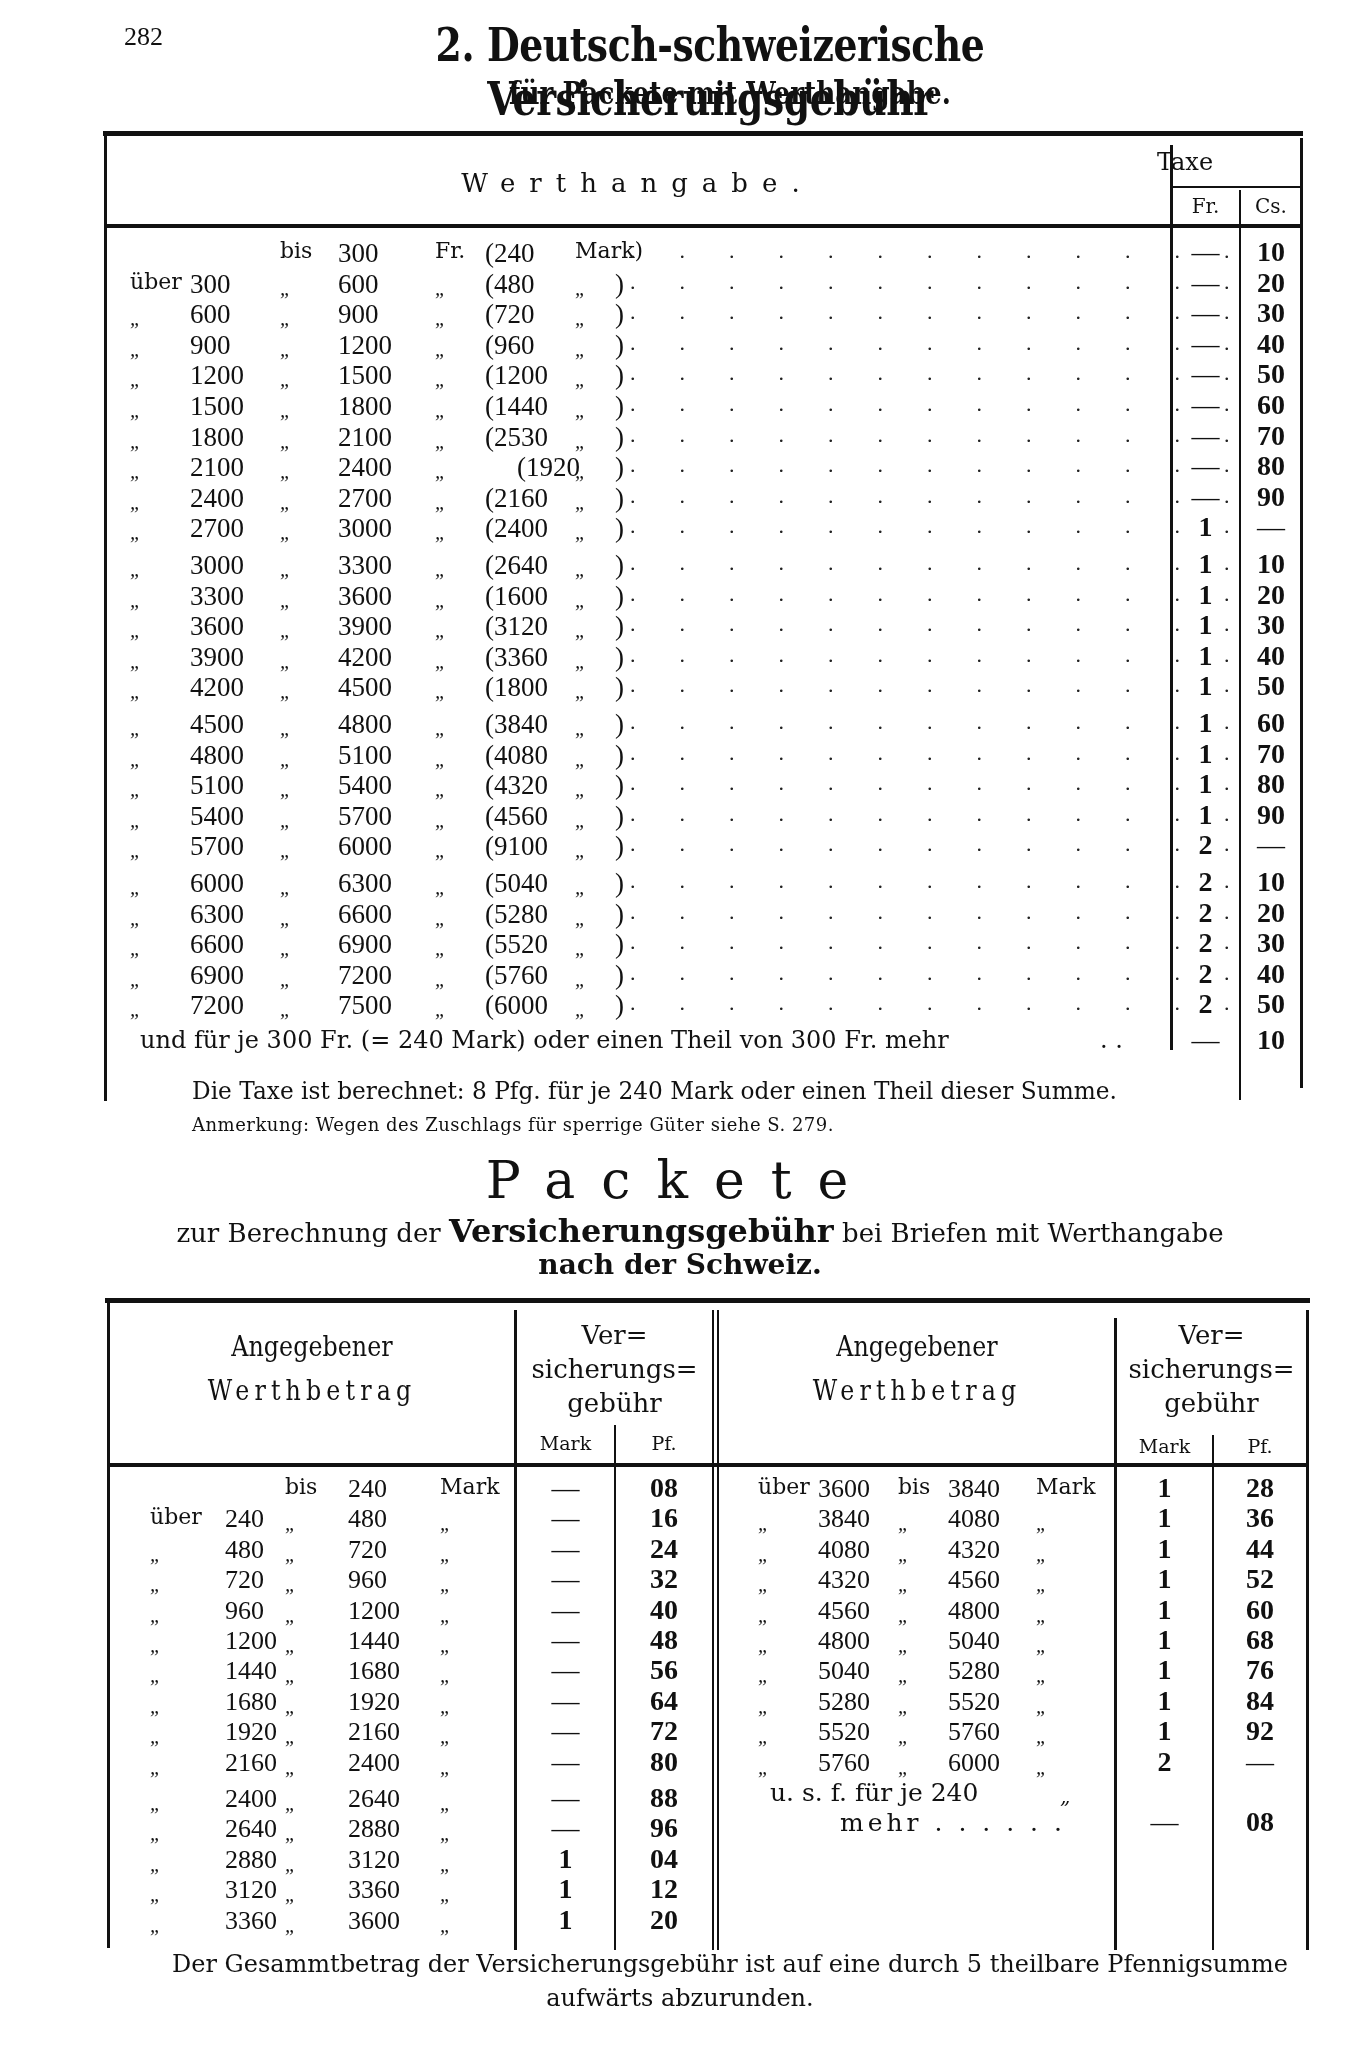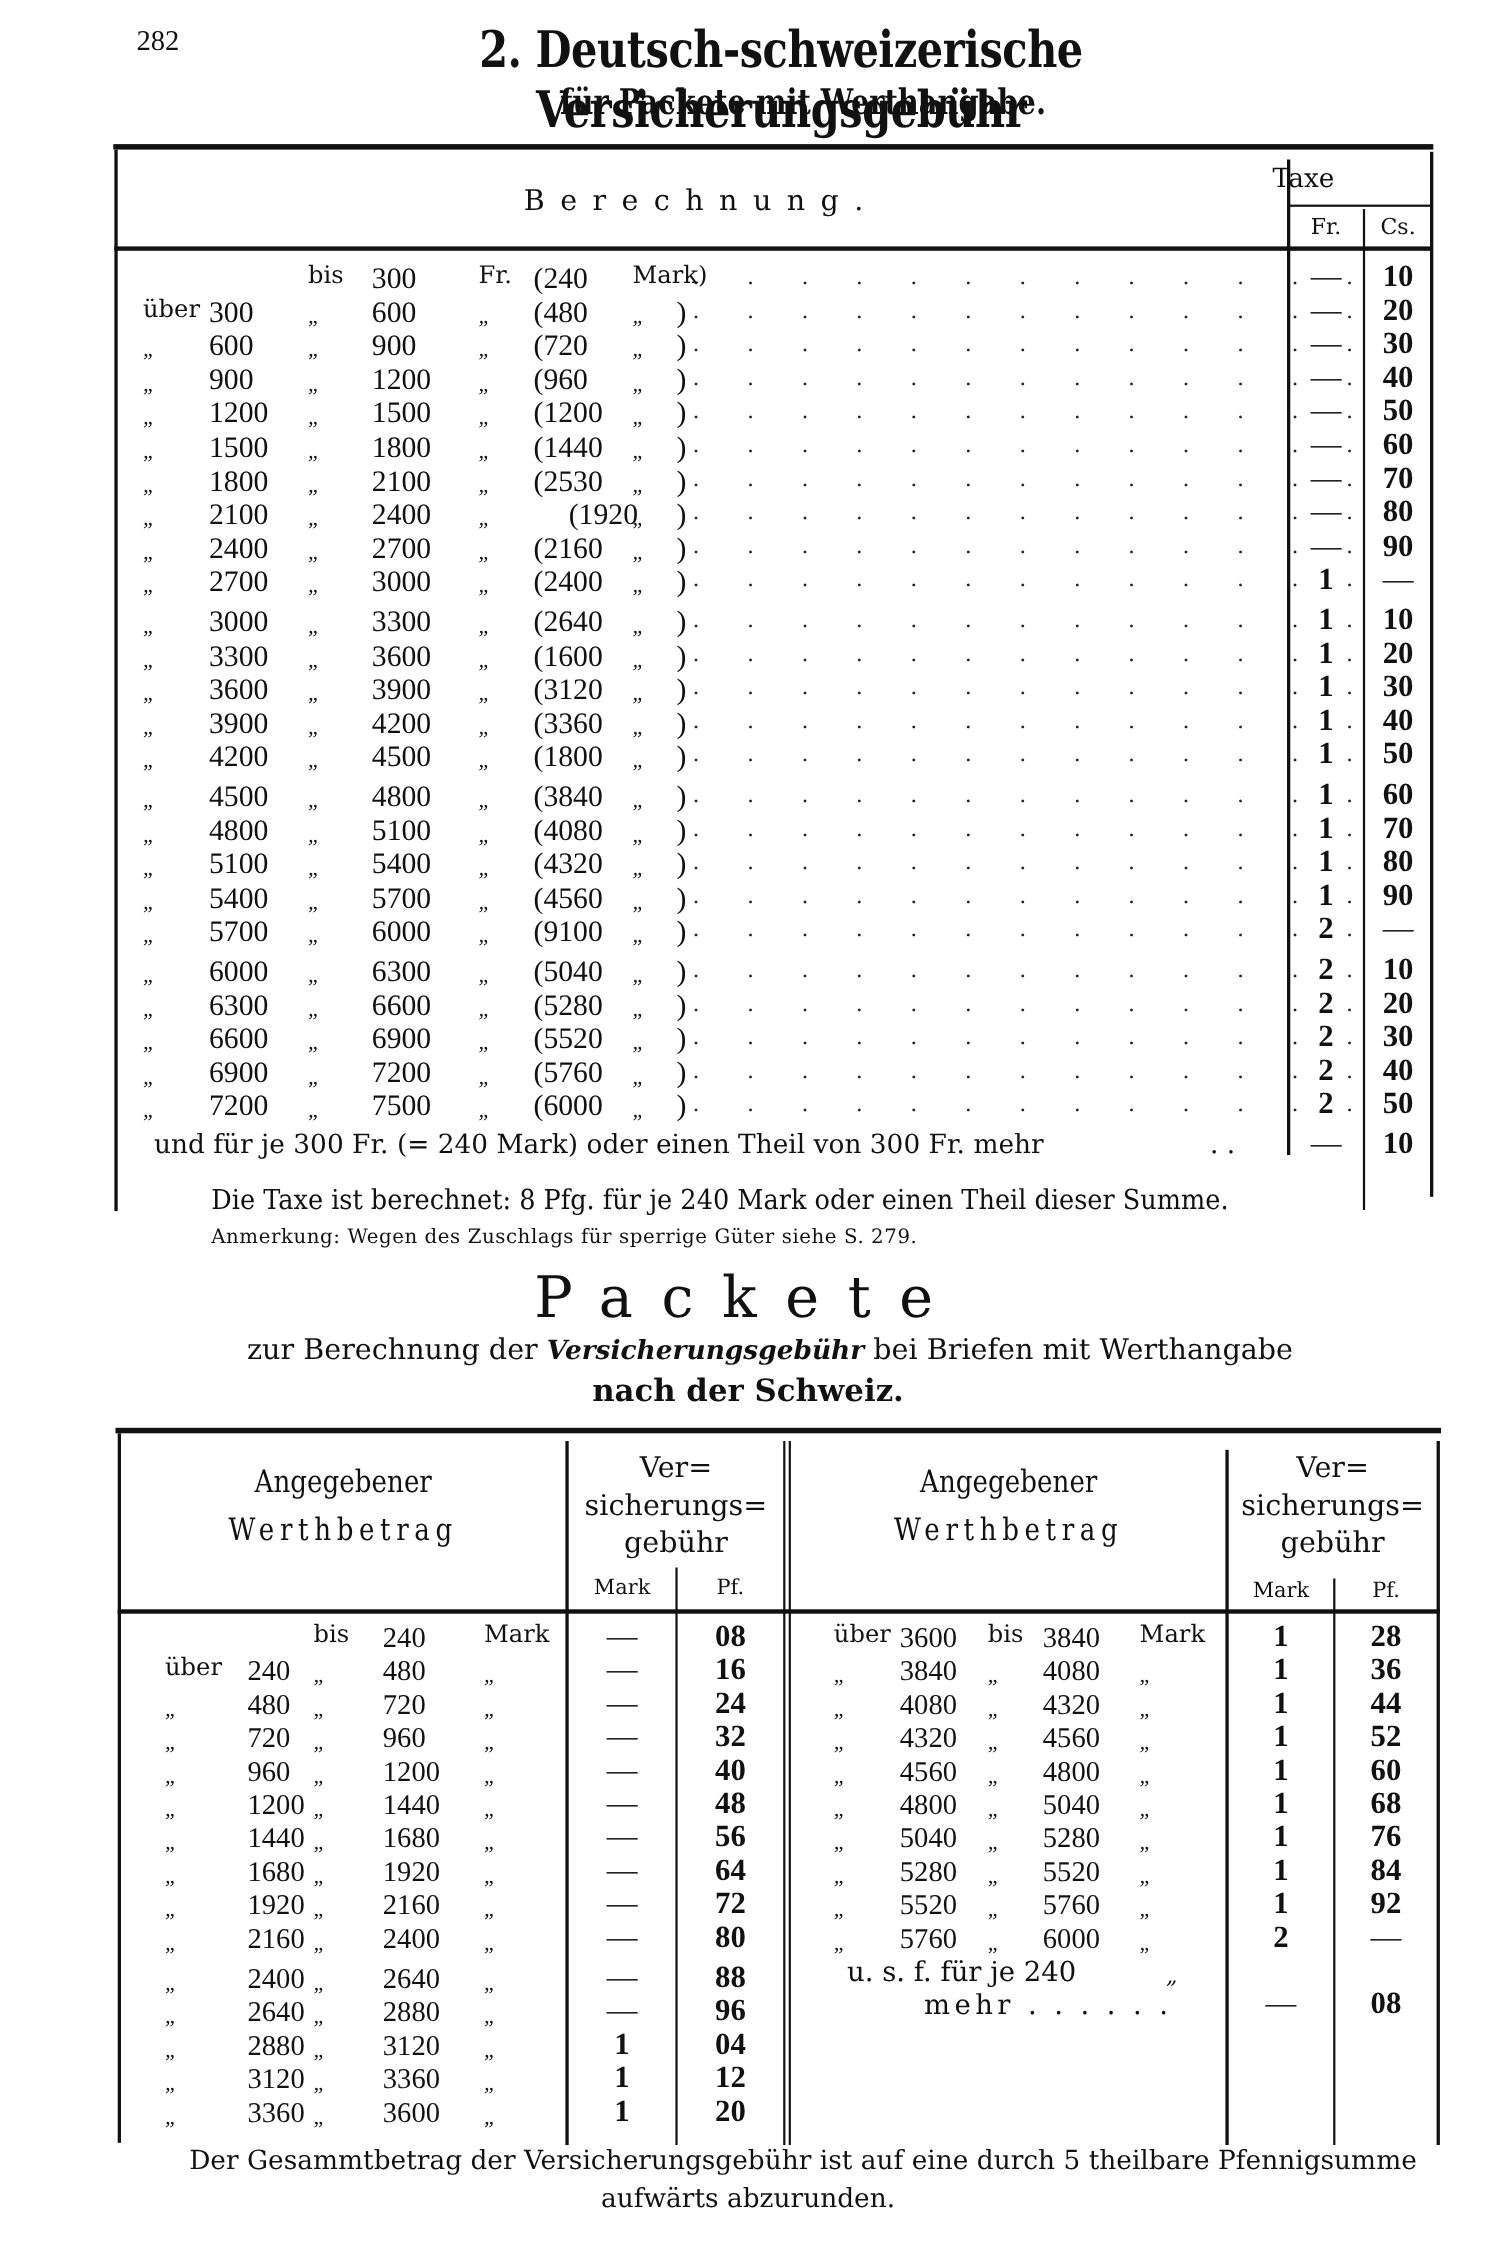--- a/index.html
+++ b/index.html
@@ -43,21 +43,21 @@
 
 <div>
   <div class="abs rule-thick" style="left:103px; top:131px; width:1200px;"></div>
   <div class="abs vline" style="left:104px; top:136px; height:965px;"></div>
   <div class="abs vline" style="left:1300px; top:138px; height:950px;"></div>
   <div class="abs vline" style="left:1170px; top:145px; height:905px;"></div>
   <div class="abs vline-thin" style="left:1239px; top:190px; height:910px;"></div>
   <div class="abs hline" style="left:1170px; top:186px; width:131px;"></div>
   <div class="abs rule-thick" style="left:104px; top:224px; width:1197px; height:4px;"></div>
 
-  <div class="abs t1-head-text" style="left:110px; width:1055px; top:168px;">Berechnung.</div>
+  <div class="abs t1-head-text" style="left:110px; width:1055px; top:168px;">Werthangabe.</div>
   <div class="abs t1-small" style="left:1121px; width:128px; top:148px; font-size:24px;">Taxe</div>
   <div class="abs t1-small" style="left:1172px; width:67px; top:194px;">Fr.</div>
   <div class="abs t1-small" style="left:1241px; width:60px; top:194px;">Cs.</div>
 
   <div id="t1-rows">
       <div class="t1-row" style="top: 238px;">
         <span class="prefix" style="left: 0px;"></span>
         <span style="left: 60px;"></span>
         <span class="prefix" style="left: 150px;">bis</span>
         <span style="left: 208px;">300</span>
@@ -435,21 +435,21 @@
   <div class="abs num-bold" style="left:1172px; width:67px; top:1024px; font-weight:normal;">—</div>
   <div class="abs num-bold" style="left:1241px; width:60px; top:1024px;">10</div>
 
   <div class="abs note" style="left:192px; top:1076px; font-size:25px; transform:scaleX(0.93);">Die Taxe ist berechnet: 8 Pfg. für je 240 Mark oder einen Theil dieser Summe.</div>
   <div class="abs note" style="left:192px; top:1114px; font-size:18px; letter-spacing:0.5px;">Anmerkung: Wegen des Zuschlags für sperrige Güter siehe S. 279.</div>
 </div>
 
 <div class="abs" style="left:400px; width:560px; top:1150px; text-align:center; font-size:52px; letter-spacing:26px; font-family:'DejaVu Serif', serif;">Packete</div>
 <div class="abs" style="left:170px; width:1060px; top:1212px; text-align:center; font-size:26px; white-space:nowrap;">
   <span>zur Berechnung der</span>
-  <b style="font-size:24px;font-style:italic;">Versicherungsgebühr</b>
+  <b style="font-size:32px;">Versicherungsgebühr</b>
   <span>bei Briefen mit Werthangabe</span>
 </div>
 <div class="abs" style="left:400px; width:560px; top:1248px; text-align:center; font-size:28px; font-weight:bold;">nach der Schweiz.</div>
 
 <div>
   <div class="abs rule-thick" style="left:105px; top:1298px; width:1205px;"></div>
   <div class="abs vline" style="left:107px; top:1303px; height:645px;"></div>
   <div class="abs vline" style="left:1306px; top:1310px; height:640px;"></div>
   <div class="abs vline" style="left:514px; top:1310px; height:640px;"></div>
   <div class="abs vline-thin" style="left:614px; top:1425px; height:525px;"></div>

